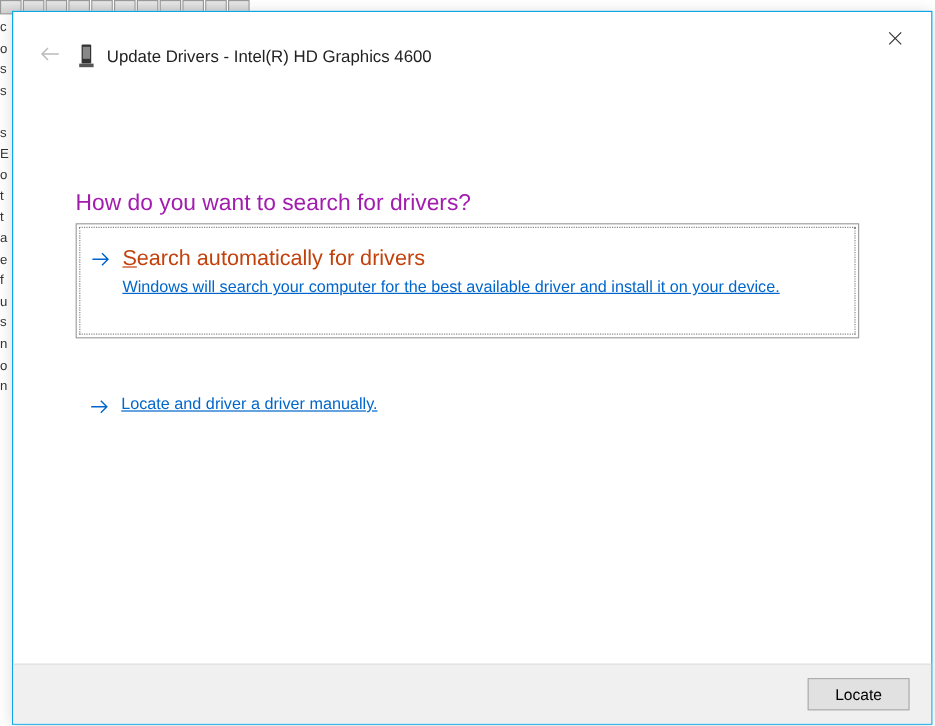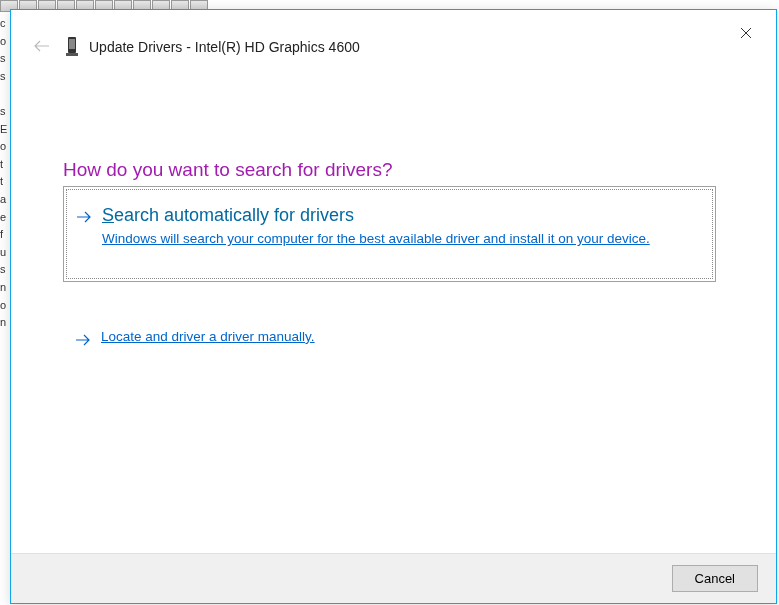--- a/index.html
+++ b/index.html
@@ -120,21 +120,21 @@
     }
     .opt-arrow {
       width: 16px; height: 16px;
       margin-top: 4px;
       color: #0066cc;
       flex-shrink: 0;
     }
     .opt-body { flex: 1; }
     .opt-title {
       font-size: 18px;
-      color: #0369a1;
+      color: #c2410c;
       margin-bottom: 4px;
     }
     .opt-title .ul { text-decoration: underline; }
     .opt-desc {
       font-size: 13.5px;
       color: #0066cc;
       line-height: 1.4;
       text-decoration: underline;
     }
     .footer {
@@ -226,16 +226,16 @@
           </svg>
       </span>
       <div class="opt-body">
         <div class="opt-desc">Locate and driver a driver manually.</div>
       </div>
     </div>
 
   </div>
 
   <div class="footer">
-    <button class="cancel-btn">Cancel</button>
+    <button class="cancel-btn">Locate</button>
   </div>
 
 </div>
 
 </body></html>

